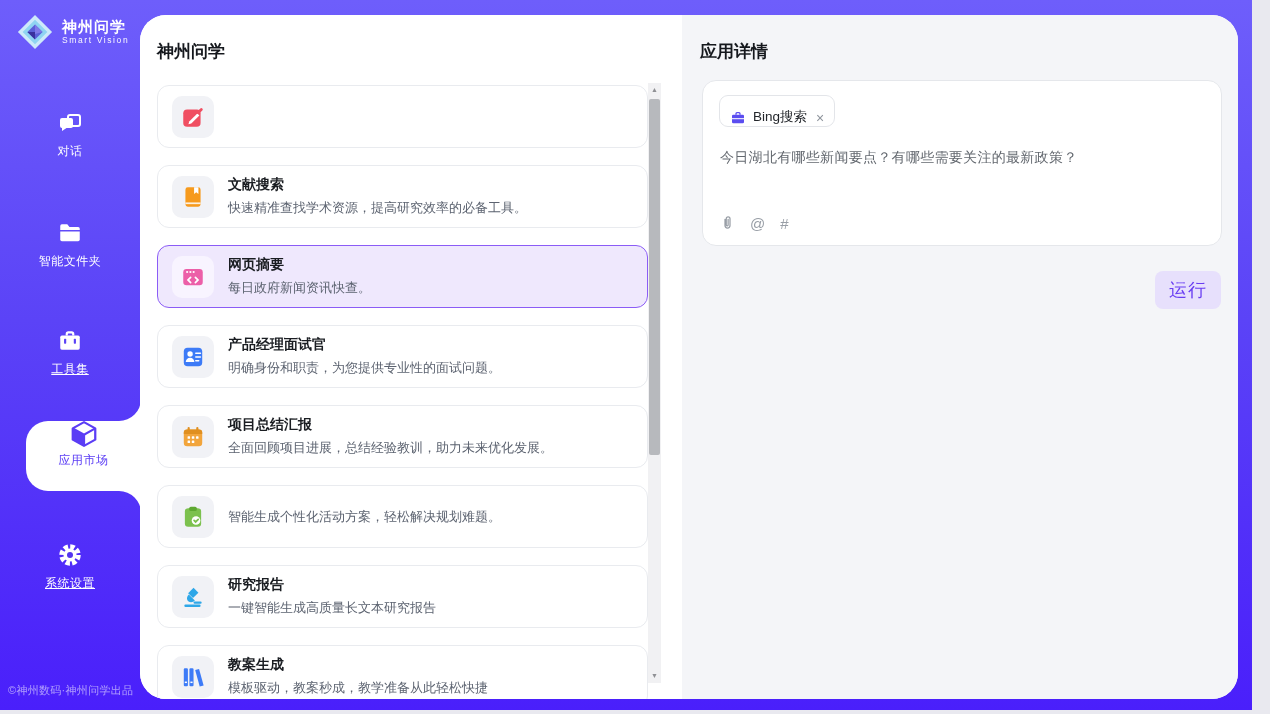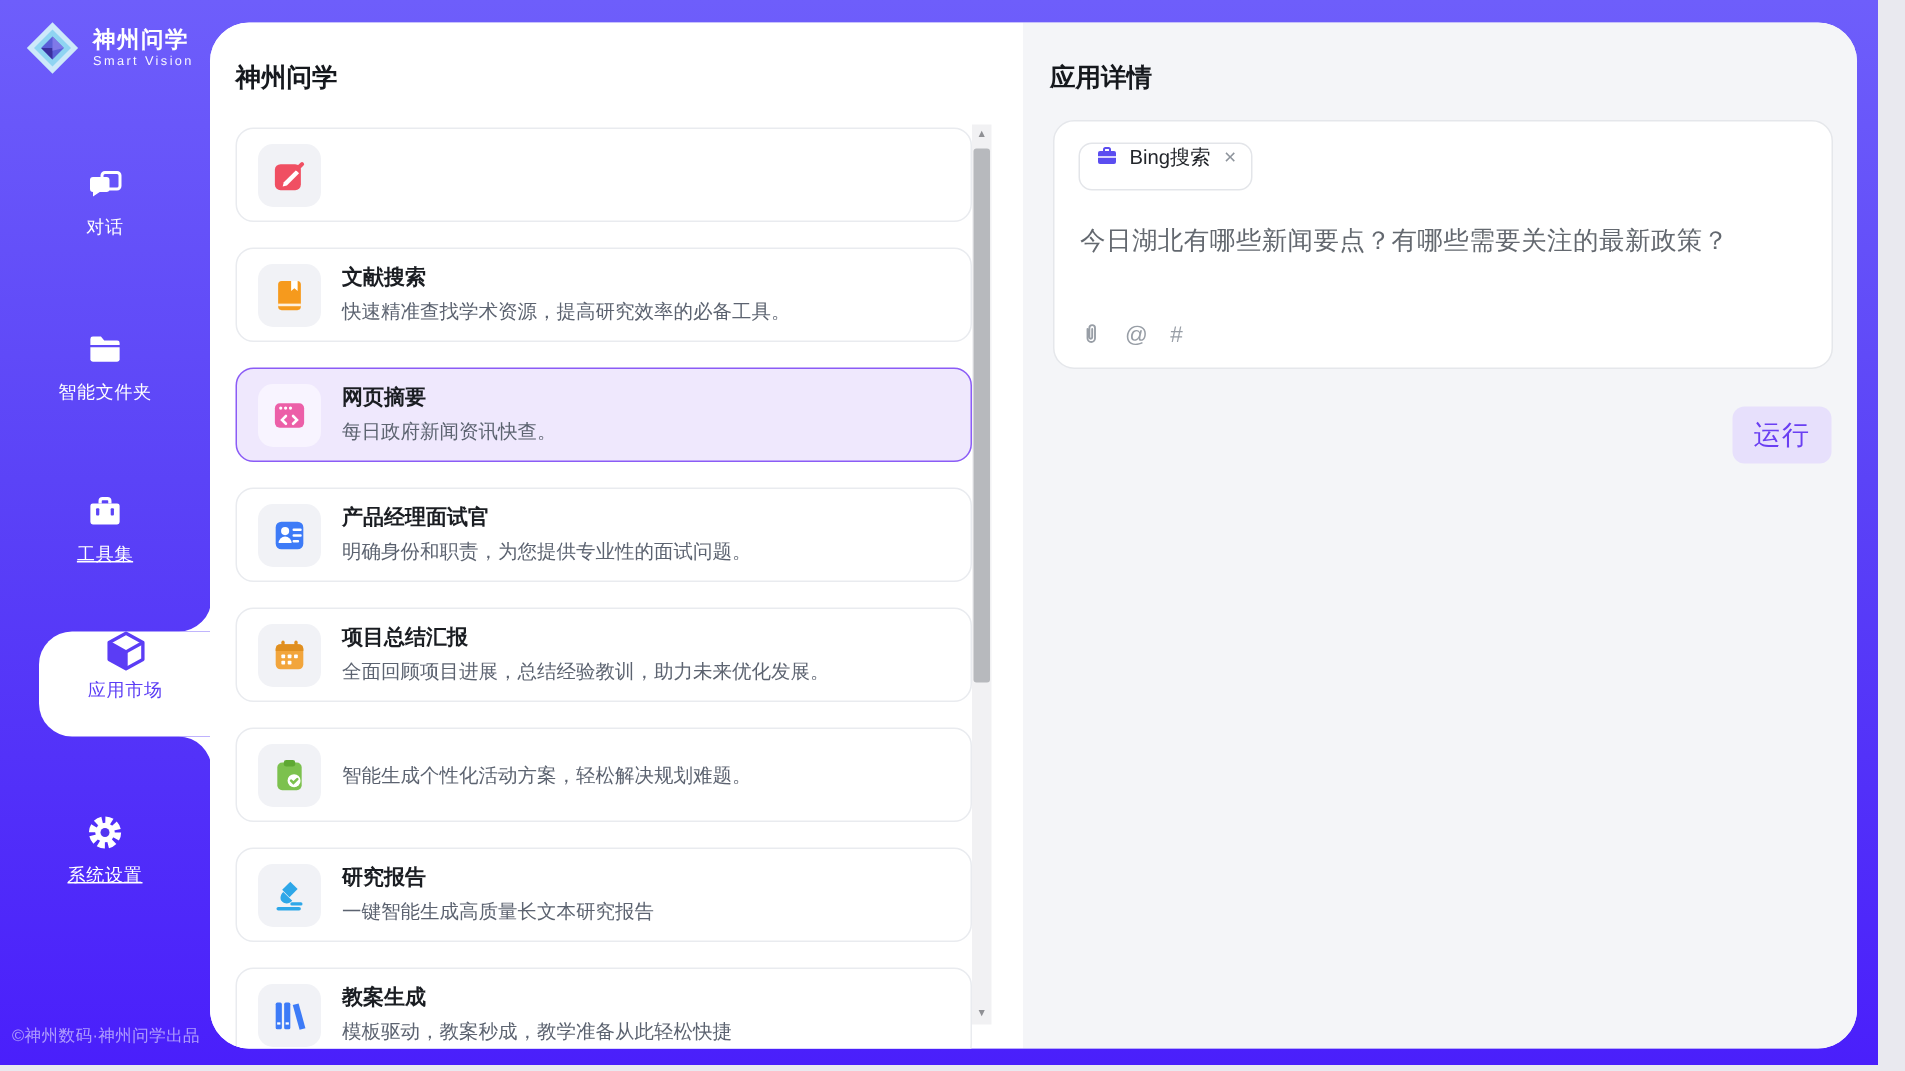--- a/index.html
+++ b/index.html
@@ -73,26 +73,26 @@
   .scrollbar { position:absolute; right:21px; top:68px; width:13px; height:600px; background:#f1f1f3; }
   .sb-arrow { position:absolute; left:0; width:13px; height:14px; color:#8f9094;
     font-size:7px; line-height:14px; text-align:center; cursor:pointer; }
   .sb-arrow.up { top:0; } .sb-arrow.down { bottom:0; }
   .sb-thumb { position:absolute; top:16px; left:1px; width:11px; height:356px;
     background:#b7b9bd; border-radius:2px; cursor:grab; }
   
   .input-card { position:absolute; top:65px; left:20px; width:520px; height:166px;
     background:#fff; border:1px solid #e5e7eb; border-radius:14px; cursor:text; }
   .chip { position:absolute; top:14px; left:16px; height:32px; display:inline-flex;
-    align-items:flex-start; gap:7px; padding:0 10px; border:1px solid #e3e5e9;
+    align-items:flex-end; gap:7px; padding:0 10px; border:1px solid #e3e5e9;
     border-radius:9px; background:#fff; font-size:13.5px; color:#23262b; cursor:pointer; }
   .chip-icon { display:flex; line-height:0; }
   .chip-close { color:#8e949c; font-size:14px; margin-left:2px; }
   .query { position:absolute; top:68px; left:17px; right:17px;
-    font-size:17px; color:#63686f; letter-spacing:.3px; }
+    font-size:14px; color:#63686f; letter-spacing:.3px; }
   .attach-row { position:absolute; left:17px; bottom:13px; display:flex; gap:15px;
     align-items:center; color:#989ea6; }
   .attach-row > span { cursor:pointer; display:flex; align-items:center; justify-content:center; }
   .glyph { font-size:15px; line-height:1; }
   .run-row { position:absolute; top:256px; right:17px; }
   .run { background:#e7e0fc; color:#6a3ff2; border:none; border-radius:8px;
     font-size:18px; padding:7px 14px; cursor:pointer; font-family:inherit; letter-spacing:1px; }
 </style>
 </head>
 <body>

